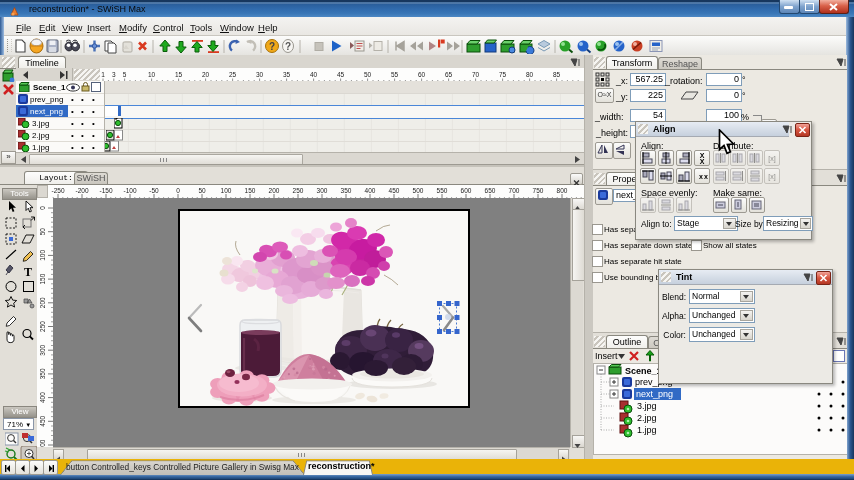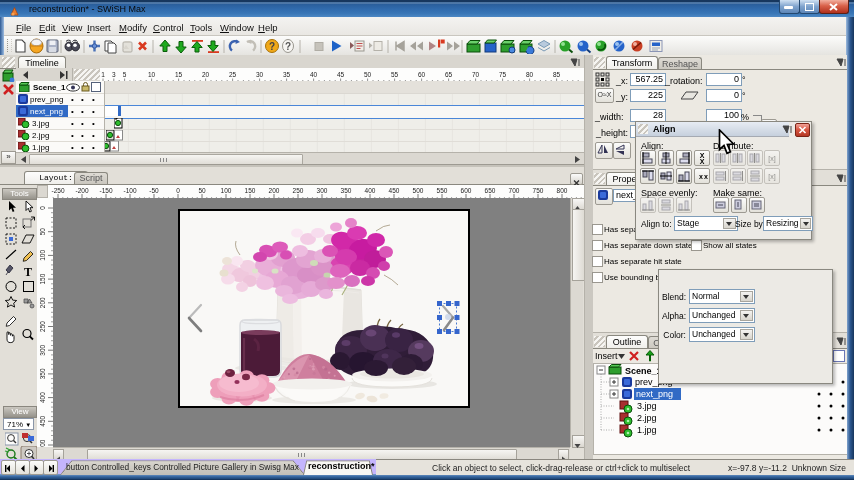--- a/index.html
+++ b/index.html
@@ -430,21 +430,21 @@
     <svg class="abs" style="left:558px;top:3px;" width="7" height="7">
         <path d="M1,0 L6,3.5 L1,7 Z" fill="#444"></path>
       </svg>
   </div>
   <div class="abs" style="left:0;top:109px;width:584px;height:3px;background:#c5c2ba;border-top:1px solid #9d9a92;"></div>
 </div>
 
 <div id="layout" class="abs" style="left:0;top:167px;width:584px;height:292px;background:#e2dfd8;">
 
   <div class="tab" style="left:24px;top:4px;width:62px;height:12px;line-height:12px;font-size:8px;font-family:Liberation Mono, monospace;">Layout: Scene_1</div>
-  <div class="tab inact" style="left:74px;top:5px;width:32px;height:11px;line-height:11px;">Script</div>
+  <div class="tab inact" style="left:74px;top:5px;width:32px;height:11px;line-height:11px;">SWiSH</div>
   <div class="abs" style="left:0;top:17px;width:584px;height:1px;background:#8a887f;"></div>
   <div class="abs" style="left:570px;top:6px;width:11px;height:10px;background:linear-gradient(#fbfbfa,#d5d2cb);border:1px solid #9d9a92;border-radius:2px;">
     <svg width="11" height="10">
         <path d="M3,2.5 l5,5 m0,-5 l-5,5" stroke="#333" stroke-width="1.3"></path>
       </svg></div>
 
   <div class="abs" style="left:37px;top:18px;width:11px;height:13px;background:#dbd8d1;border:1px solid #b5b2aa;box-sizing:border-box;"></div>
   <div class="abs" style="left:48px;top:18px;width:536px;height:13px;background:#fdfdfc;border-bottom:1px solid #9d9a92;overflow:hidden;" id="hruler"><svg width="536" height="13" xmlns="http://www.w3.org/2000/svg">
         <line x1="5.2" y1="11" x2="5.2" y2="13" stroke="#777" stroke-width="0.7"></line>
         <line x1="10.0" y1="8" x2="10.0" y2="13" stroke="#555" stroke-width="0.8"></line>
@@ -947,21 +947,21 @@
   <div class="lbl" style="left:149px;top:20px;">°</div>
   <div class="btn3d" style="left:2px;top:33px;width:17px;height:13px;font-size:7px;line-height:12px;text-align:center;color:#333;">O≈X</div>
   <div class="lbl" style="left:15px;top:37px;width:20px;text-align:right;">_y:</div>
   <div class="inp" style="left:37px;top:34px;width:30px;height:11px;">225</div>
   <svg class="abs" style="left:88px;top:36px;" width="18" height="10">
       <path d="M5,1 L17,1 L12,8 L0,8 Z" fill="#e8e6e0" stroke="#444"></path>
     </svg>
   <div class="inp" style="left:113px;top:34px;width:30px;height:11px;">0</div>
   <div class="lbl" style="left:149px;top:36px;">°</div>
   <div class="lbl" style="left:2px;top:57px;width:33px;">_width:</div>
-  <div class="inp" style="left:37px;top:54px;width:30px;height:11px;">28</div>
+  <div class="inp" style="left:37px;top:54px;width:30px;height:11px;">54</div>
   <div class="lbl" style="left:73px;top:67px;font-weight:bold;">_xscale:</div>
   <div class="inp" style="left:113px;top:54px;width:30px;height:11px;">100</div>
   <div class="lbl" style="left:148px;top:57px;">%</div>
   <div class="abs" style="left:160px;top:60px;width:8px;height:10px;border-top:1px solid #888;border-right:1px solid #888;"></div>
   <div class="btn3d" style="left:168px;top:64px;width:14px;height:11px;"><svg width="12" height="9">
         <ellipse cx="6" cy="4.5" rx="4" ry="3" fill="none" stroke="#555"></ellipse>
       </svg></div>
   <div class="lbl" style="left:2px;top:73px;width:33px;text-align:right;">_height:</div>
   <div class="inp" style="left:37px;top:70px;width:30px;height:11px;">15.8</div>
   <div class="btn3d" style="left:2px;top:87px;width:16px;height:15px;"><svg width="14" height="13">
@@ -1205,48 +1205,55 @@
         </svg></div>
     </div>
   <div class="lbl" style="left:5px;top:66px;">Space evenly:</div>
   <div class="lbl" style="left:77px;top:66px;">Make same:</div>
   <div class="lbl" style="left:5px;top:97px;font-size:8.5px;">Align to:</div>
   <div class="dropd" style="left:38px;top:94px;width:58px;height:13px;line-height:13px;font-size:8.5px;">Stage<span class="dd-arrow"></span></div>
   <div class="lbl" style="left:99px;top:97px;font-size:8.5px;">Size by:</div>
   <div class="dropd" style="left:127px;top:94px;width:44px;height:13px;line-height:13px;font-size:8.5px;">Resizing<span class="dd-arrow" style="width:9px;"></span></div>
 </div>
 <div id="tint" class="abs" style="left:658px;top:269px;width:173px;height:113px;background:#eceae5;border:1px solid #8a8880;box-shadow:2px 2px 3px rgba(0,0,0,.28);z-index:20;font-size:9px;">
+  <div class="abs" style="left:0;top:0;width:173px;height:14px;background:linear-gradient(#e7ecf3,#c6d0dd);border-bottom:1px solid #a5aab2;">
+    <div class="abs hatch" style="left:2px;top:2px;width:10px;height:10px;"></div>
+    <b class="abs" style="left:17px;top:2px;font-size:9px;">Tint</b>
+    <svg class="abs" style="left:144px;top:3px;" width="11" height="9">
+        <path d="M1,1 l4,7 l2,-7 z M9,1 v7" fill="#444" stroke="#444"></path>
+      </svg>
+    <div class="abs" style="left:157px;top:1px;width:13px;height:12px;background:linear-gradient(#f2a297,#d6543f 50%,#b33723);border:1px solid #7a2416;border-radius:2px;">
+      <svg width="13" height="12">
+          <path d="M3.5,3 l6,6 m0,-6 l-6,6" stroke="#fff" stroke-width="1.6"></path>
+        </svg></div>
+  </div>
   <div class="lbl" style="left:3px;top:22px;width:24px;text-align:right;font-size:8.5px;">Blend:</div>
   <div class="dropd" style="left:30px;top:19px;width:60px;height:13px;line-height:13px;font-size:8.5px;">Normal<span class="dd-arrow"></span></div>
   <div class="lbl" style="left:3px;top:41px;width:24px;text-align:right;font-size:8.5px;">Alpha:</div>
   <div class="dropd" style="left:30px;top:38px;width:60px;height:13px;line-height:13px;font-size:8.5px;">Unchanged<span class="dd-arrow"></span></div>
   <div class="lbl" style="left:3px;top:60px;width:24px;text-align:right;font-size:8.5px;">Color:</div>
   <div class="dropd" style="left:30px;top:57px;width:60px;height:13px;line-height:13px;font-size:8.5px;">Unchanged<span class="dd-arrow"></span></div>
 </div>
 
-<div id="bottombar" class="abs" style="left:0;top:459px;width:854px;height:15px;background:#c4b5fd;">
+<div id="bottombar" class="abs" style="left:0;top:459px;width:854px;height:15px;background:#eab308;">
   <div class="btn3d" style="left:1px;top:1px;width:13px;height:13px;"><svg width="13" height="13">
         <path d="M8,3 L4.5,6.5 L8,10 Z" fill="#000"></path>
         <rect x="3" y="3" width="1.4" height="7" fill="#000"></rect>
       </svg></div>
   <div class="btn3d" style="left:15px;top:1px;width:13px;height:13px;"><svg width="13" height="13">
         <path d="M8.5,3 L5,6.5 L8.5,10 Z" fill="#000"></path>
       </svg></div>
   <div class="btn3d" style="left:29px;top:1px;width:13px;height:13px;"><svg width="13" height="13">
         <path d="M4.5,3 L8,6.5 L4.5,10 Z" fill="#000"></path>
       </svg></div>
   <div class="btn3d" style="left:43px;top:1px;width:13px;height:13px;"><svg width="13" height="13">
         <path d="M5,3 L8.5,6.5 L5,10 Z" fill="#000"></path>
         <rect x="8.6" y="3" width="1.4" height="7" fill="#000"></rect>
       </svg></div>
   <div class="abs" style="left:60px;top:0px;width:243px;height:15px;background:linear-gradient(#d8d5ce,#c2bfb8);border:1px solid #8a877f;border-bottom:none;transform:perspective(8px) rotateX(3deg);transform-origin:bottom;"></div>
   <div class="abs" style="left:66px;top:3px;font-size:8.3px;color:#222;white-space:nowrap;">button Controlled_keys Controlled Picture Gallery in Swisg Max</div>
   <div class="abs" style="left:303px;top:0px;width:68px;height:15px;background:#f7f6f3;border:1px solid #8a877f;border-bottom:none;transform:perspective(8px) rotateX(3deg);transform-origin:bottom;"></div>
   <div class="abs" style="left:308px;top:2px;font-size:9px;font-weight:bold;color:#000;">reconstruction*</div>
-  <div class="abs" style="left:376px;top:0;width:478px;height:15px;background:#e6e3dc;border-top:1px solid #8a877f;">
-    <div class="abs" style="left:56px;top:3px;font-size:8.5px;color:#222;white-space:nowrap;">Click an object to select, click-drag-release or ctrl+click to multiselect</div>
-    <div class="abs" style="left:352px;top:3px;font-size:8.5px;color:#222;white-space:nowrap;">x=-97.8 y=-11.2&nbsp;&nbsp;Unknown Size</div>
-  </div>
 </div>
 
 <div class="abs" style="left:717px;top:129px;z-index:99;"><svg width="20" height="28">
       <path d="M2.5,1 L2.5,20.5 L7,16.5 L10,24.3 L13.4,22.8 L10.4,15.4 L16.5,15 Z" fill="#fff" stroke="#000" stroke-width="1.7"></path>
     </svg></div>
 
 </body></html>

